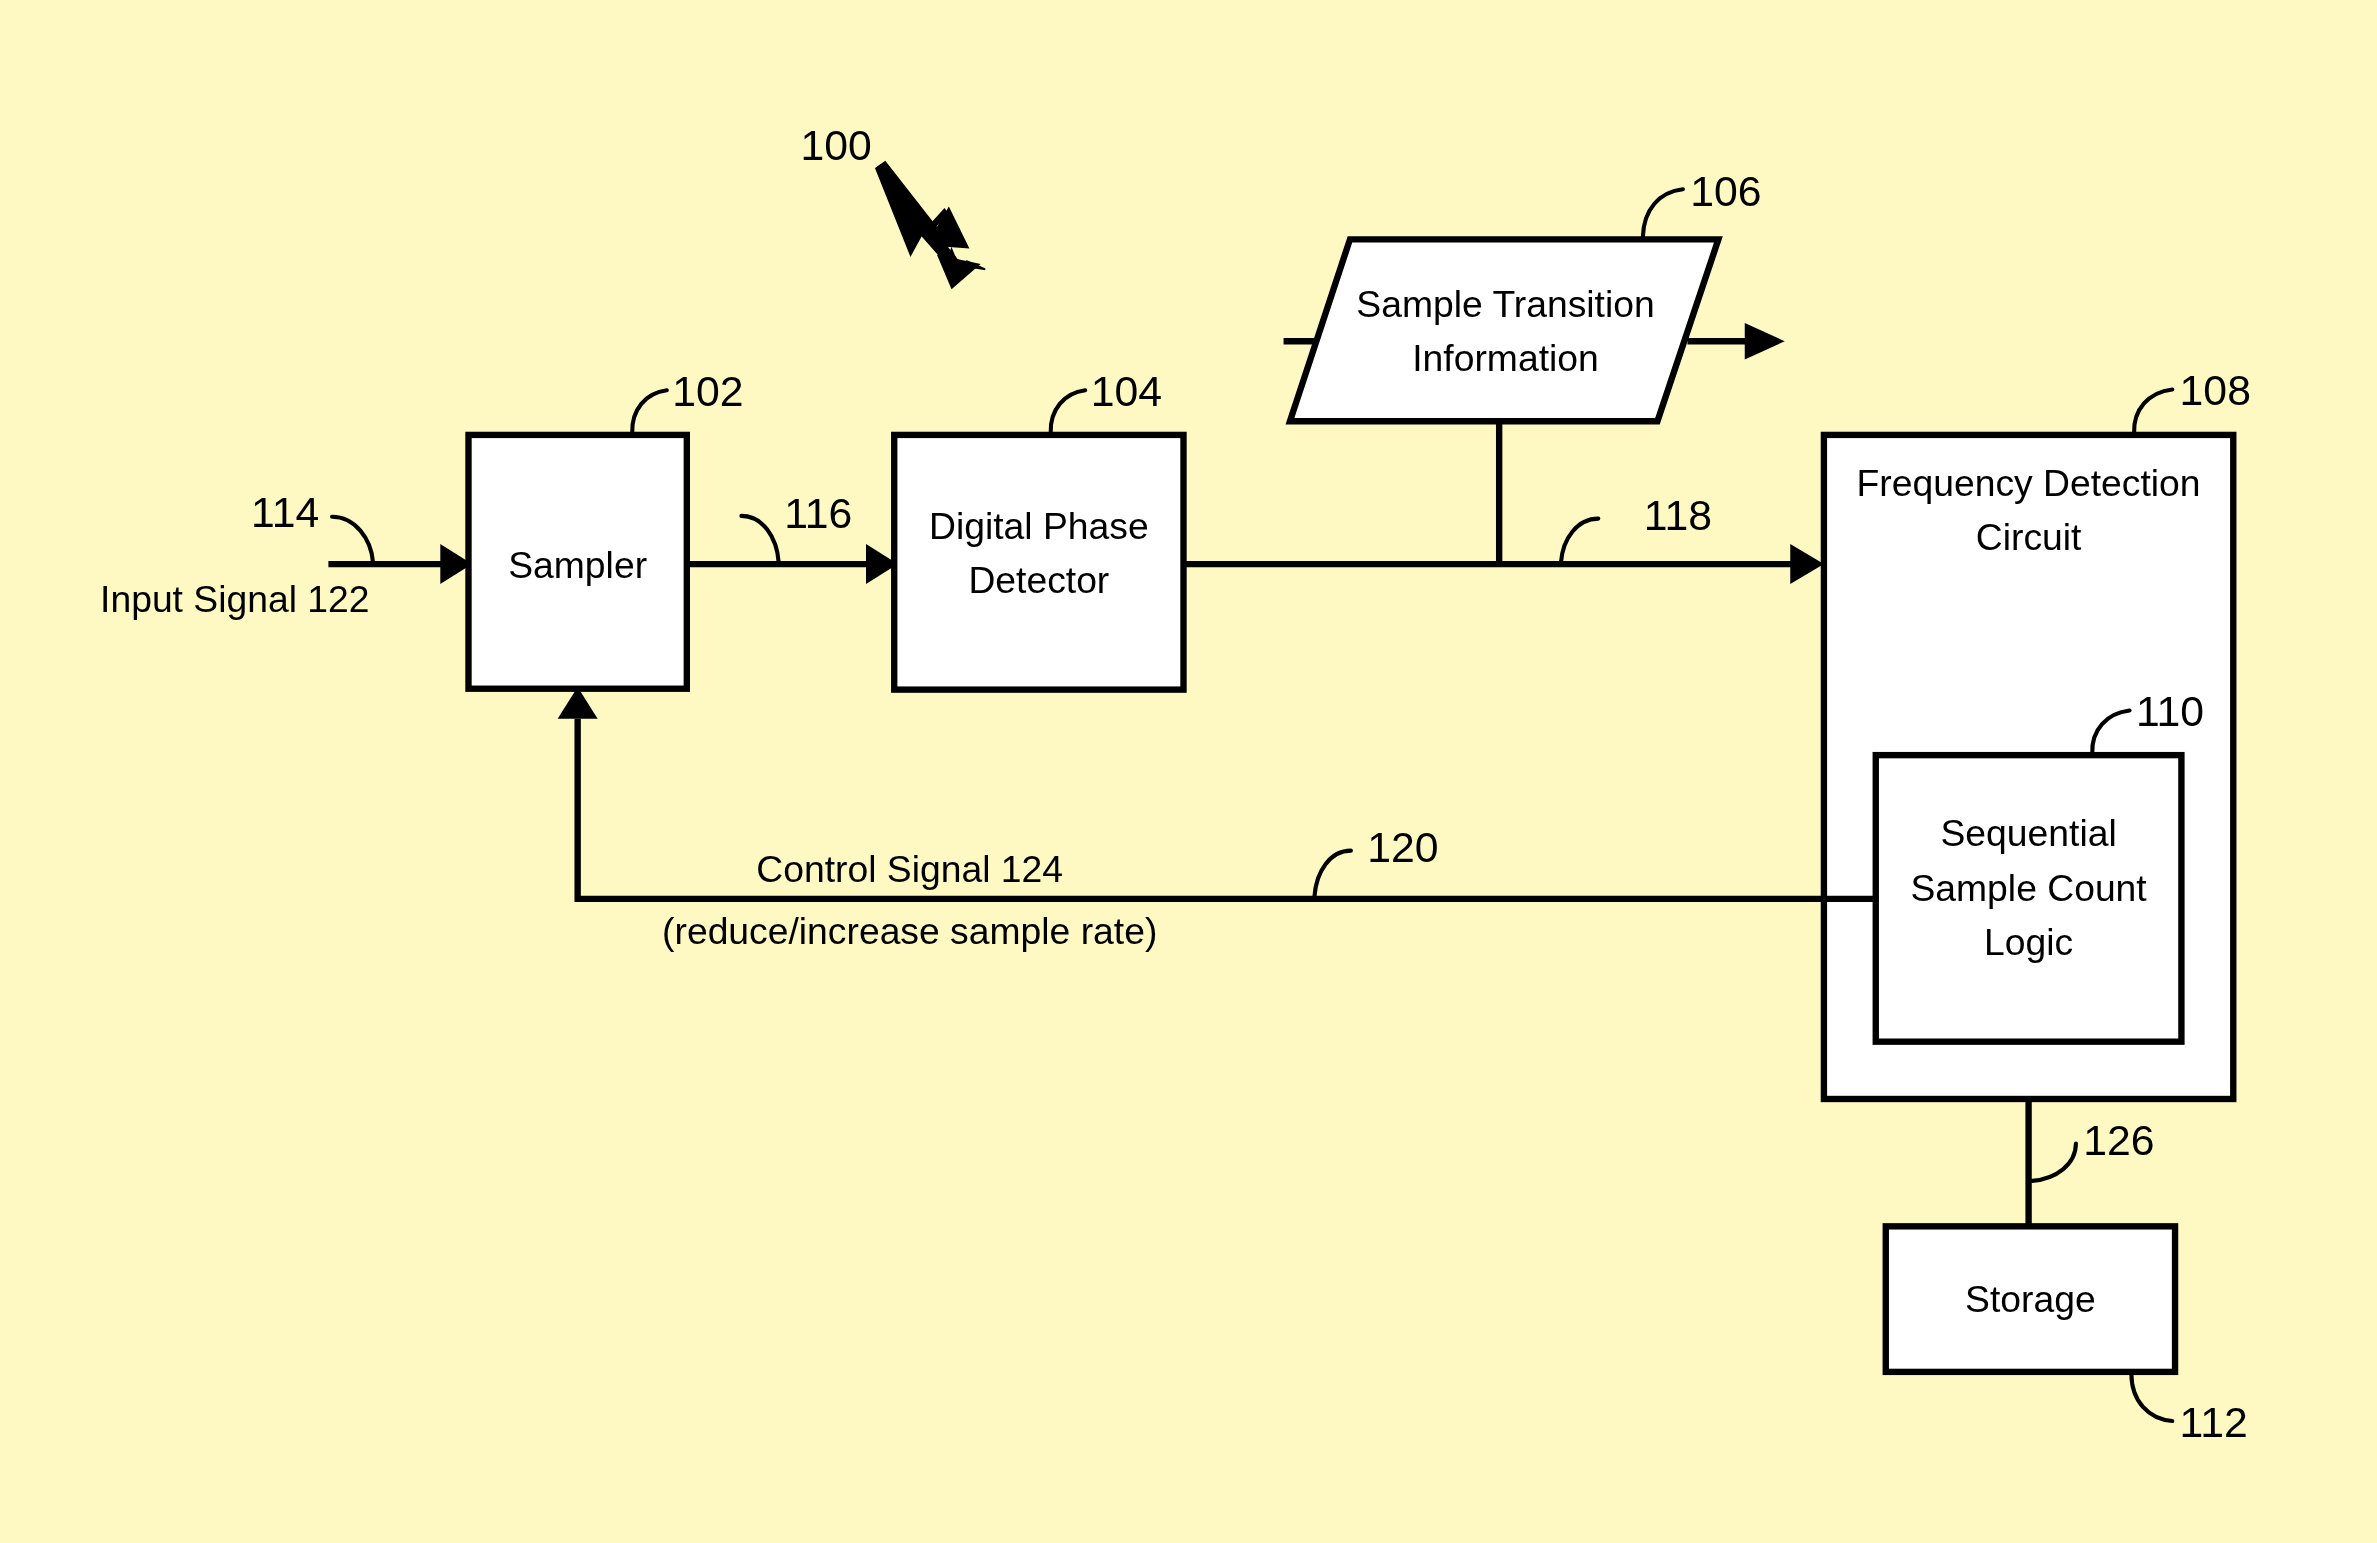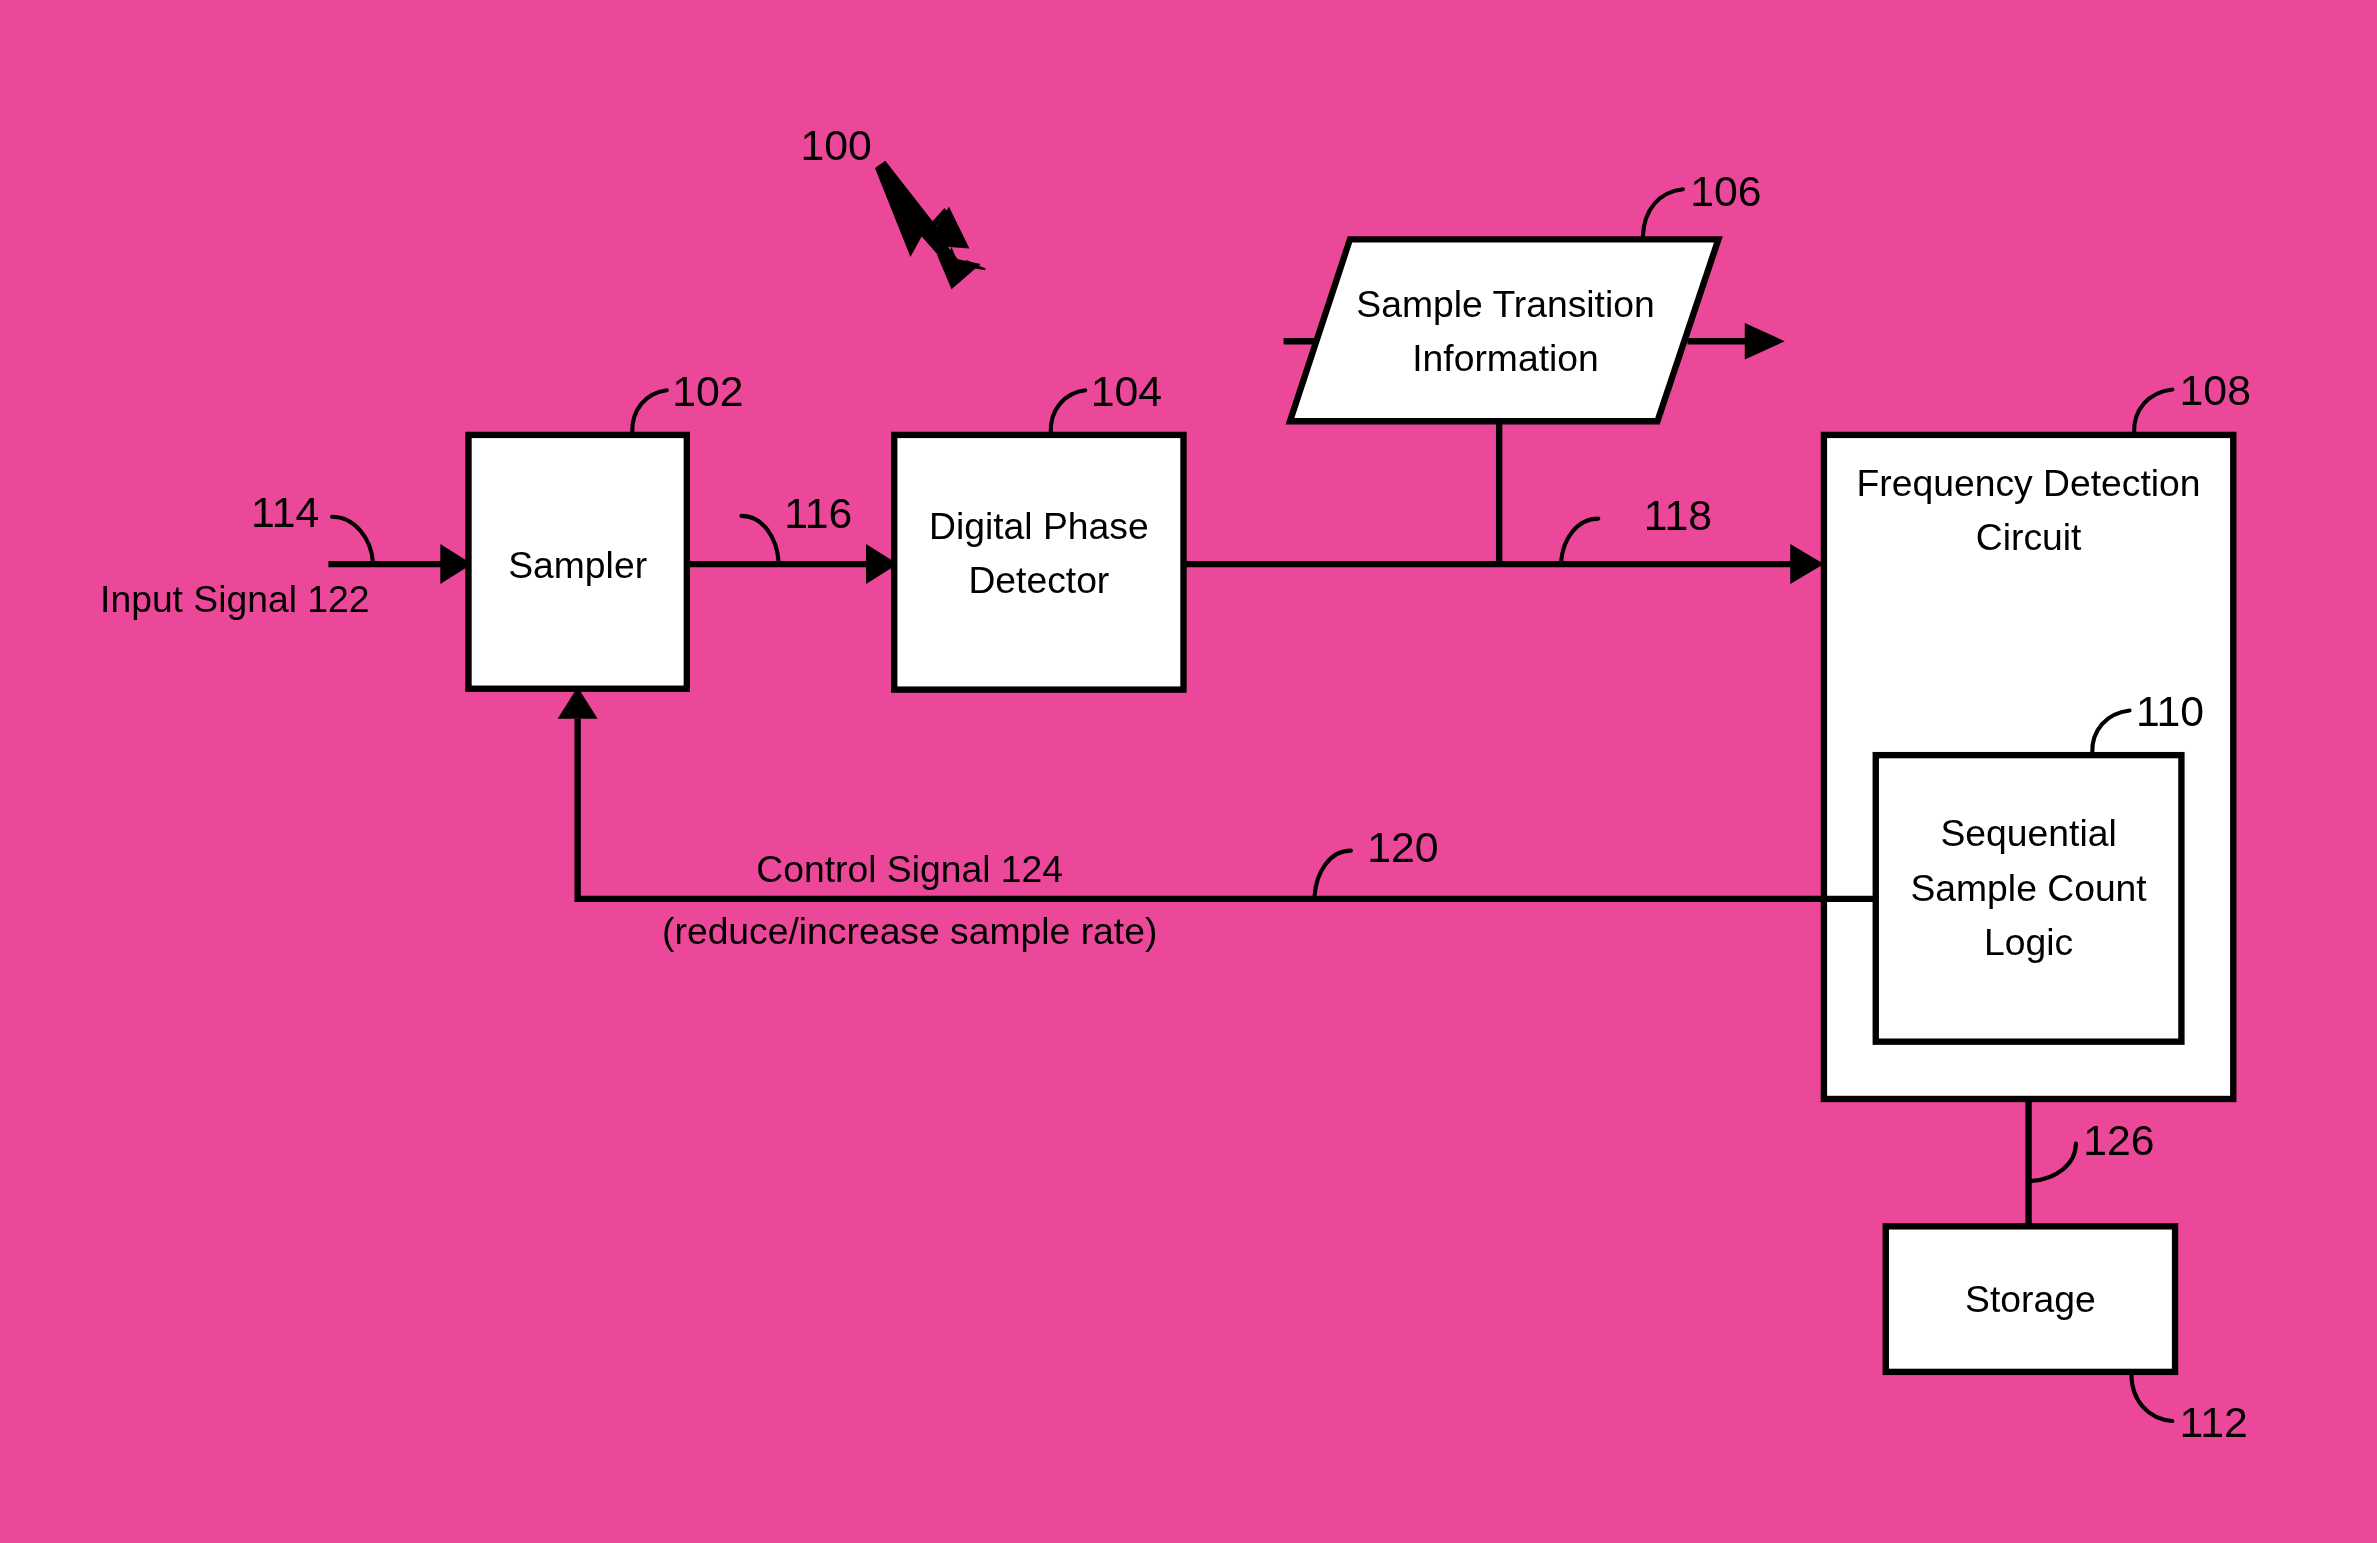--- a/index.html
+++ b/index.html
@@ -8,21 +8,21 @@
     padding: 0;
     background: #ffffff;
   }
   body {
     font-family: "Liberation Sans", sans-serif;
   }
   #figure-root {
     position: relative;
     width: 2377px;
     height: 1543px;
-    background: #ec4899;
+    background: #fef9c3;
     overflow: hidden;
   }
   svg#diagram {
     position: absolute;
     top: 0;
     left: 0;
     width: 2377px;
     height: 1543px;
     display: block;
   }

